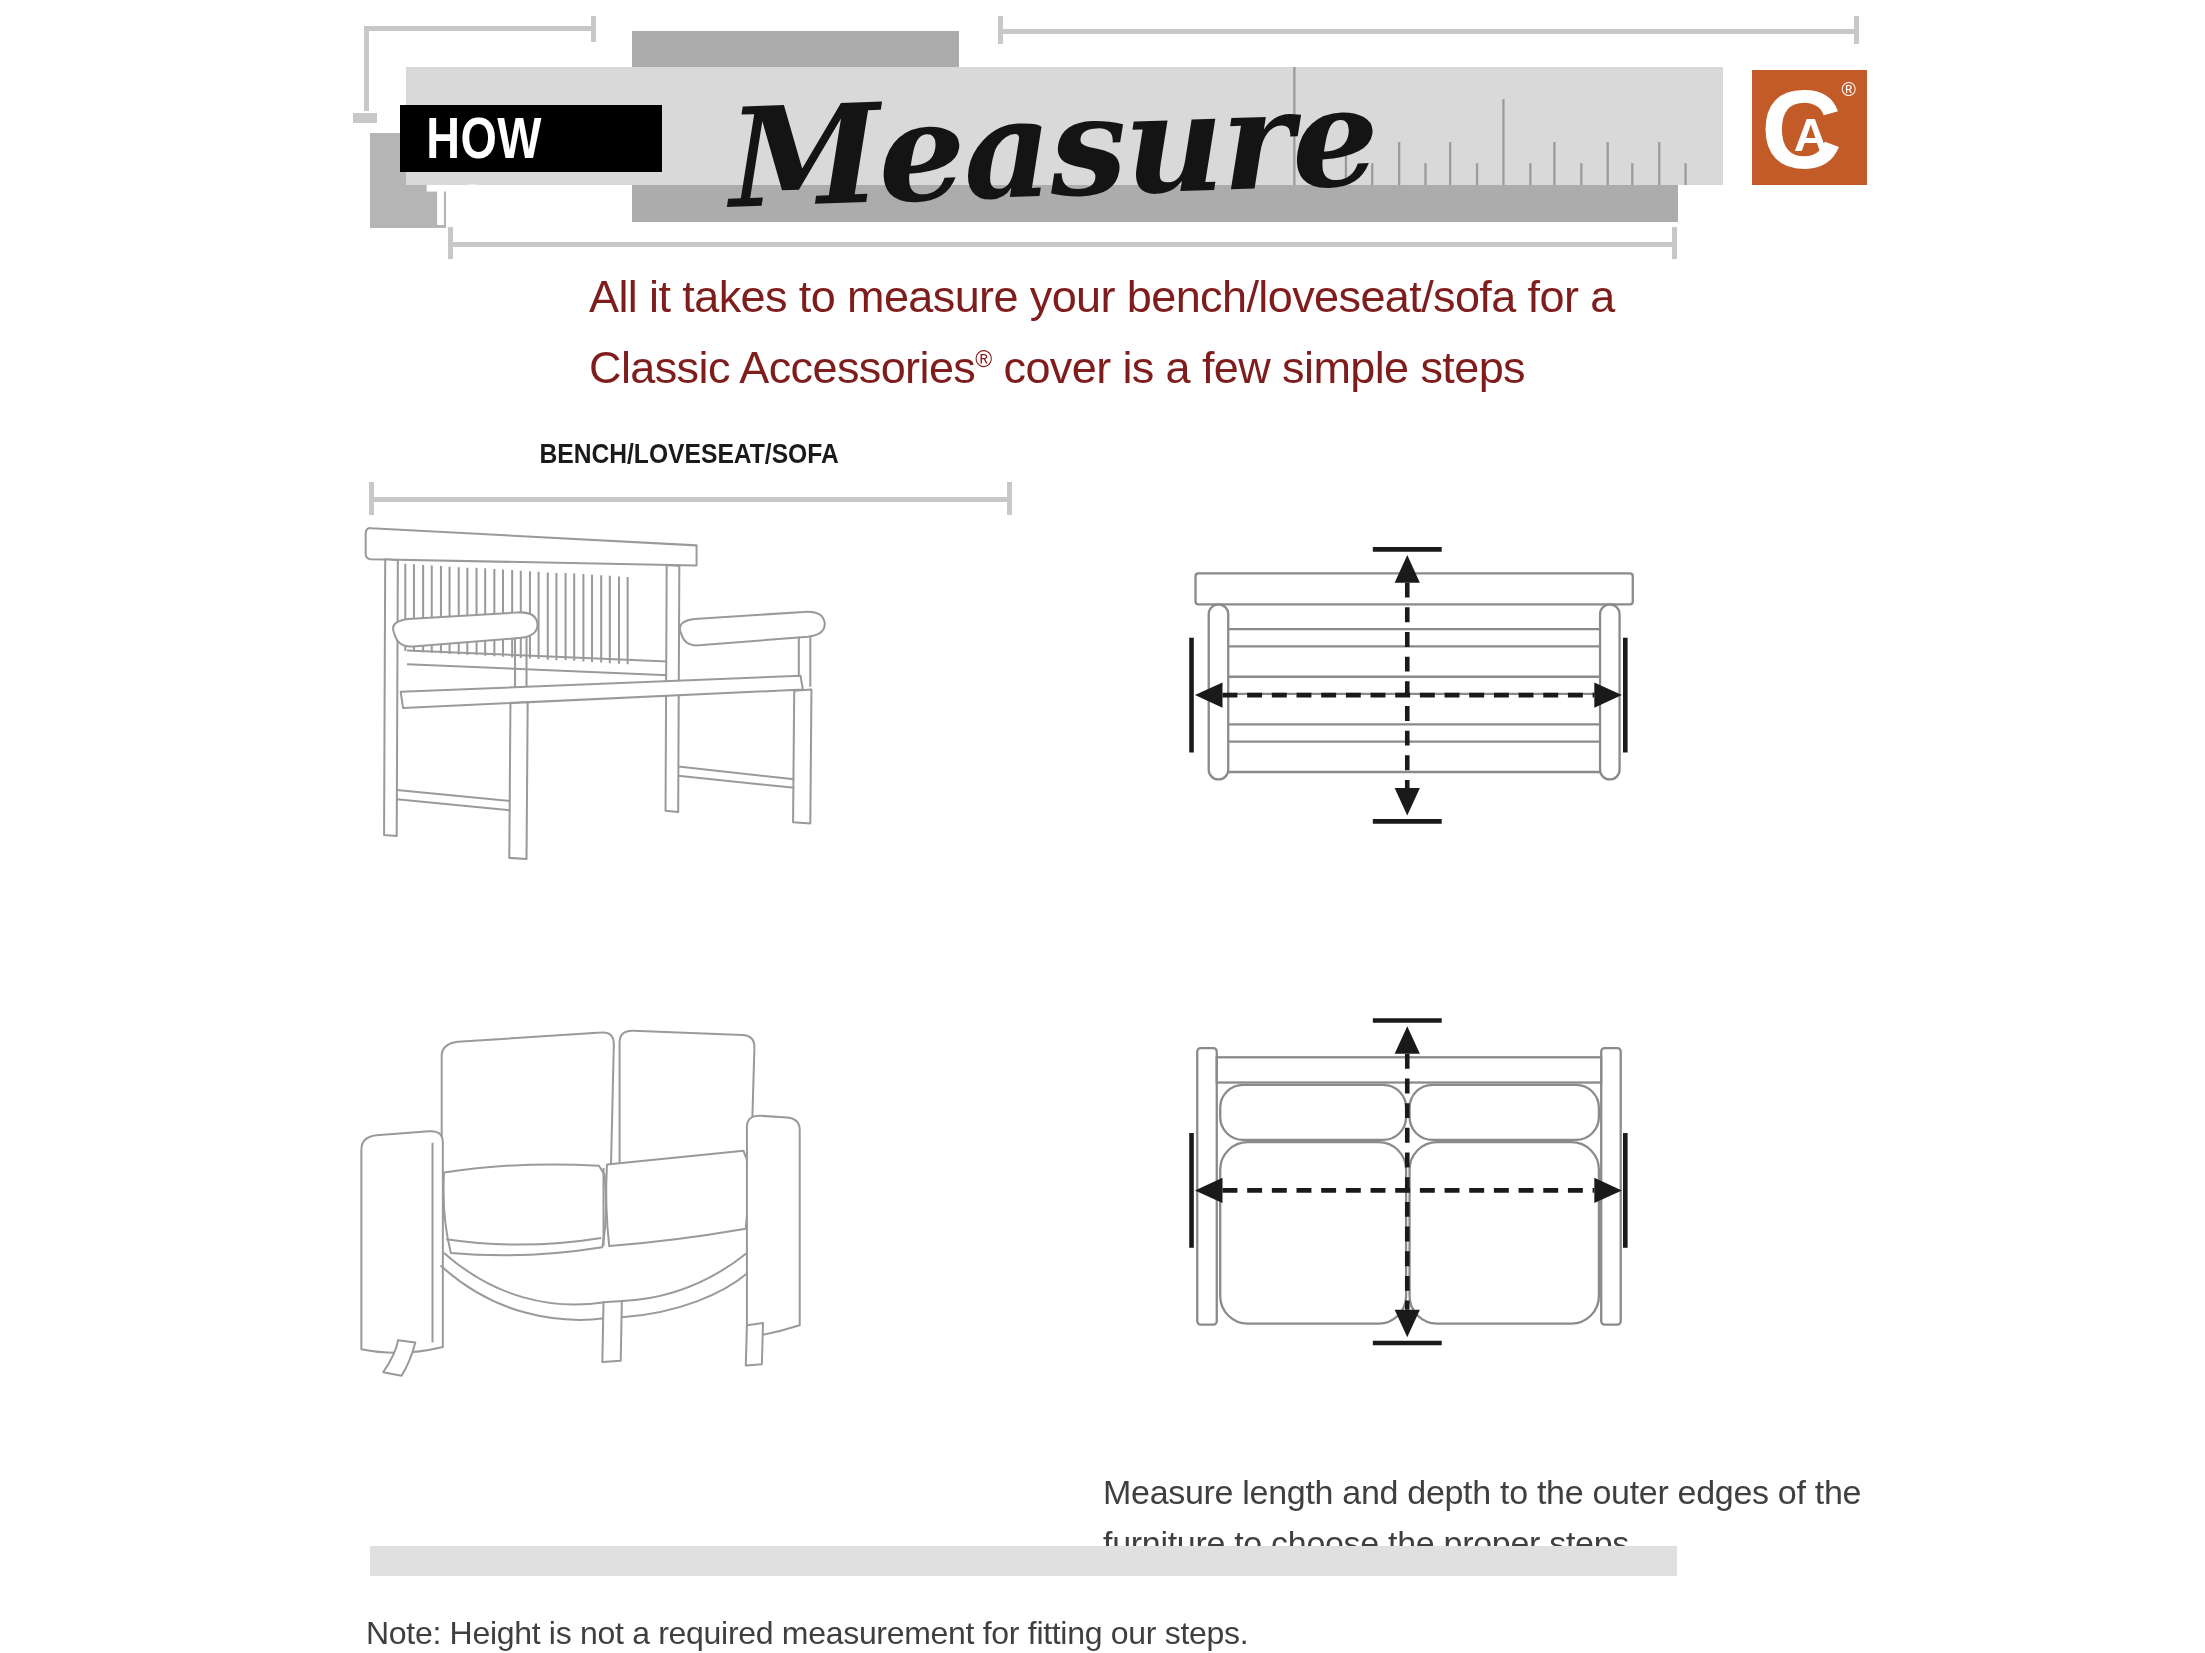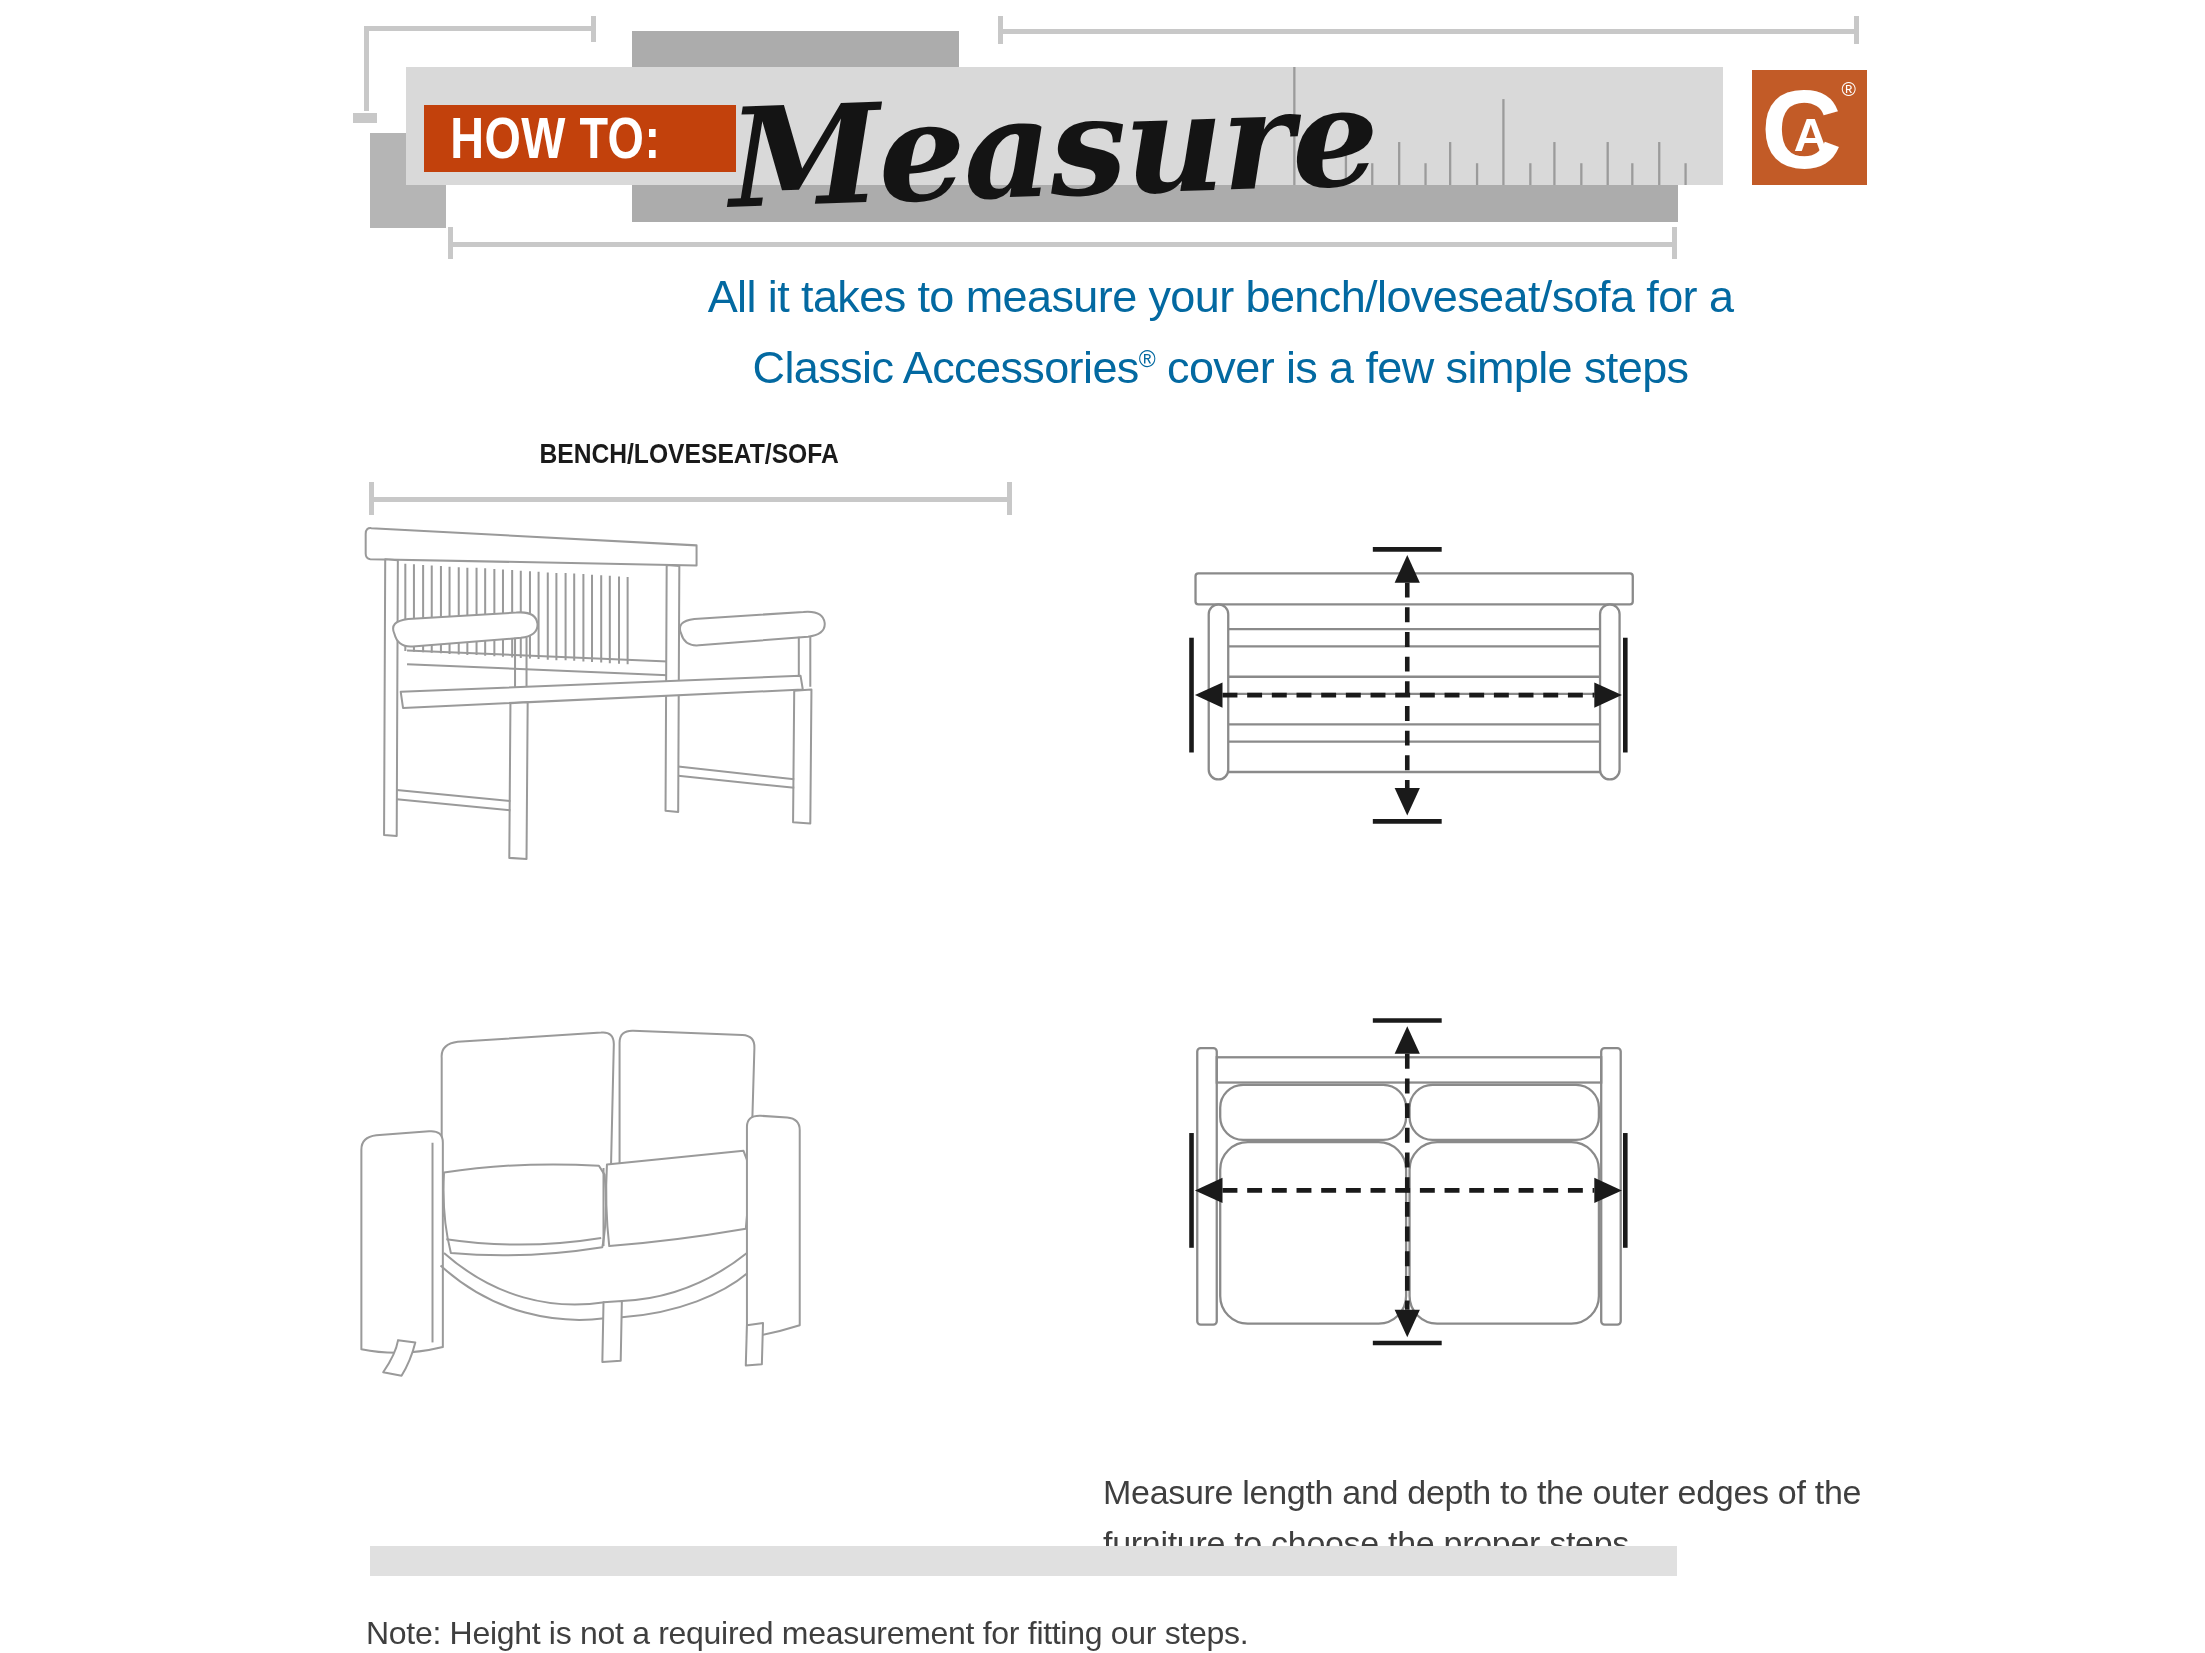--- a/index.html
+++ b/index.html
@@ -5,21 +5,21 @@
   html,body{margin:0;padding:0;background:#fff;}
   #canvas{position:relative;width:2205px;height:1654px;background:#fff;overflow:hidden;
           font-family:"Liberation Sans",sans-serif;}
   .abs{position:absolute;}
   .gline{position:absolute;background:#C8C8C8;}
   .howto-text{color:#fff;font-weight:bold;font-size:57px;line-height:67px;
               transform:scaleX(0.82);transform-origin:left center;letter-spacing:0.6px;}
   .script-title{font-family:"DejaVu Serif",serif;font-style:italic;font-weight:bold;
                 font-size:137px;color:#141414;letter-spacing:-2.3px;text-align:center;
                 transform:rotate(-2deg);line-height:172px;white-space:nowrap;}
-  .subtitle{font-size:45px;line-height:63px;color:#0369a1;text-align:center;letter-spacing:-0.6px;}
+  .subtitle{font-size:45px;line-height:63px;color:#7f1d1d;text-align:left;letter-spacing:-0.6px;}
   .subtitle sup{font-size:23px;}
   .section-label{font-size:28px;font-weight:bold;color:#1A1A1A;text-align:center;}
   .section-label span{display:inline-block;transform:scaleX(0.88);}
   .body-text{font-size:34px;line-height:51px;color:#3F3F3F;letter-spacing:-0.3px;}
   .note-text{font-size:32px;color:#3F3F3F;letter-spacing:-0.3px;}
 </style>
 </head>
 <body>
 
 <div id="canvas">
@@ -56,21 +56,21 @@
         <line x1="150" y1="168" x2="150" y2="206"></line>
       <line x1="243" y1="168" x2="243" y2="206"></line>
         <line x1="333" y1="168" x2="333" y2="206"></line>
       <line x1="426" y1="168" x2="426" y2="206"></line>
         <line x1="515" y1="168" x2="515" y2="206"></line>
       <line x1="604" y1="168" x2="604" y2="206"></line>
         <line x1="697" y1="168" x2="697" y2="206"></line>
     </g>
   </svg>
 
-  <div class="abs" style="left:424px;top:105px;width:312px;height:67px;background:#c2410c;z-index:4;">
+  <div class="abs" style="left:400px;top:105px;width:262px;height:67px;background:#000000;z-index:4;">
     <div class="howto-text" style="padding-left:32px;">HOW TO:</div>
   </div>
 
   <div class="abs script-title" style="left:729px;top:63px;width:563px;z-index:5;">Measure</div>
 
   <svg class="abs" style="left:1752px;top:70px;z-index:4;" width="115" height="115" viewBox="0 0 200 200">
     <rect width="200" height="200" fill="#C25B27"></rect>
     <text x="86" y="170" font-family="Liberation Sans,sans-serif" font-size="195" font-weight="bold" text-anchor="middle" fill="#ffffff">C</text>
     <text x="102" y="140" font-family="Liberation Sans,sans-serif" font-size="82" font-weight="bold" text-anchor="middle" fill="#ffffff">A</text>
     <text x="168" y="46" font-family="Liberation Sans,sans-serif" font-size="34" text-anchor="middle" fill="#ffffff">®</text>

